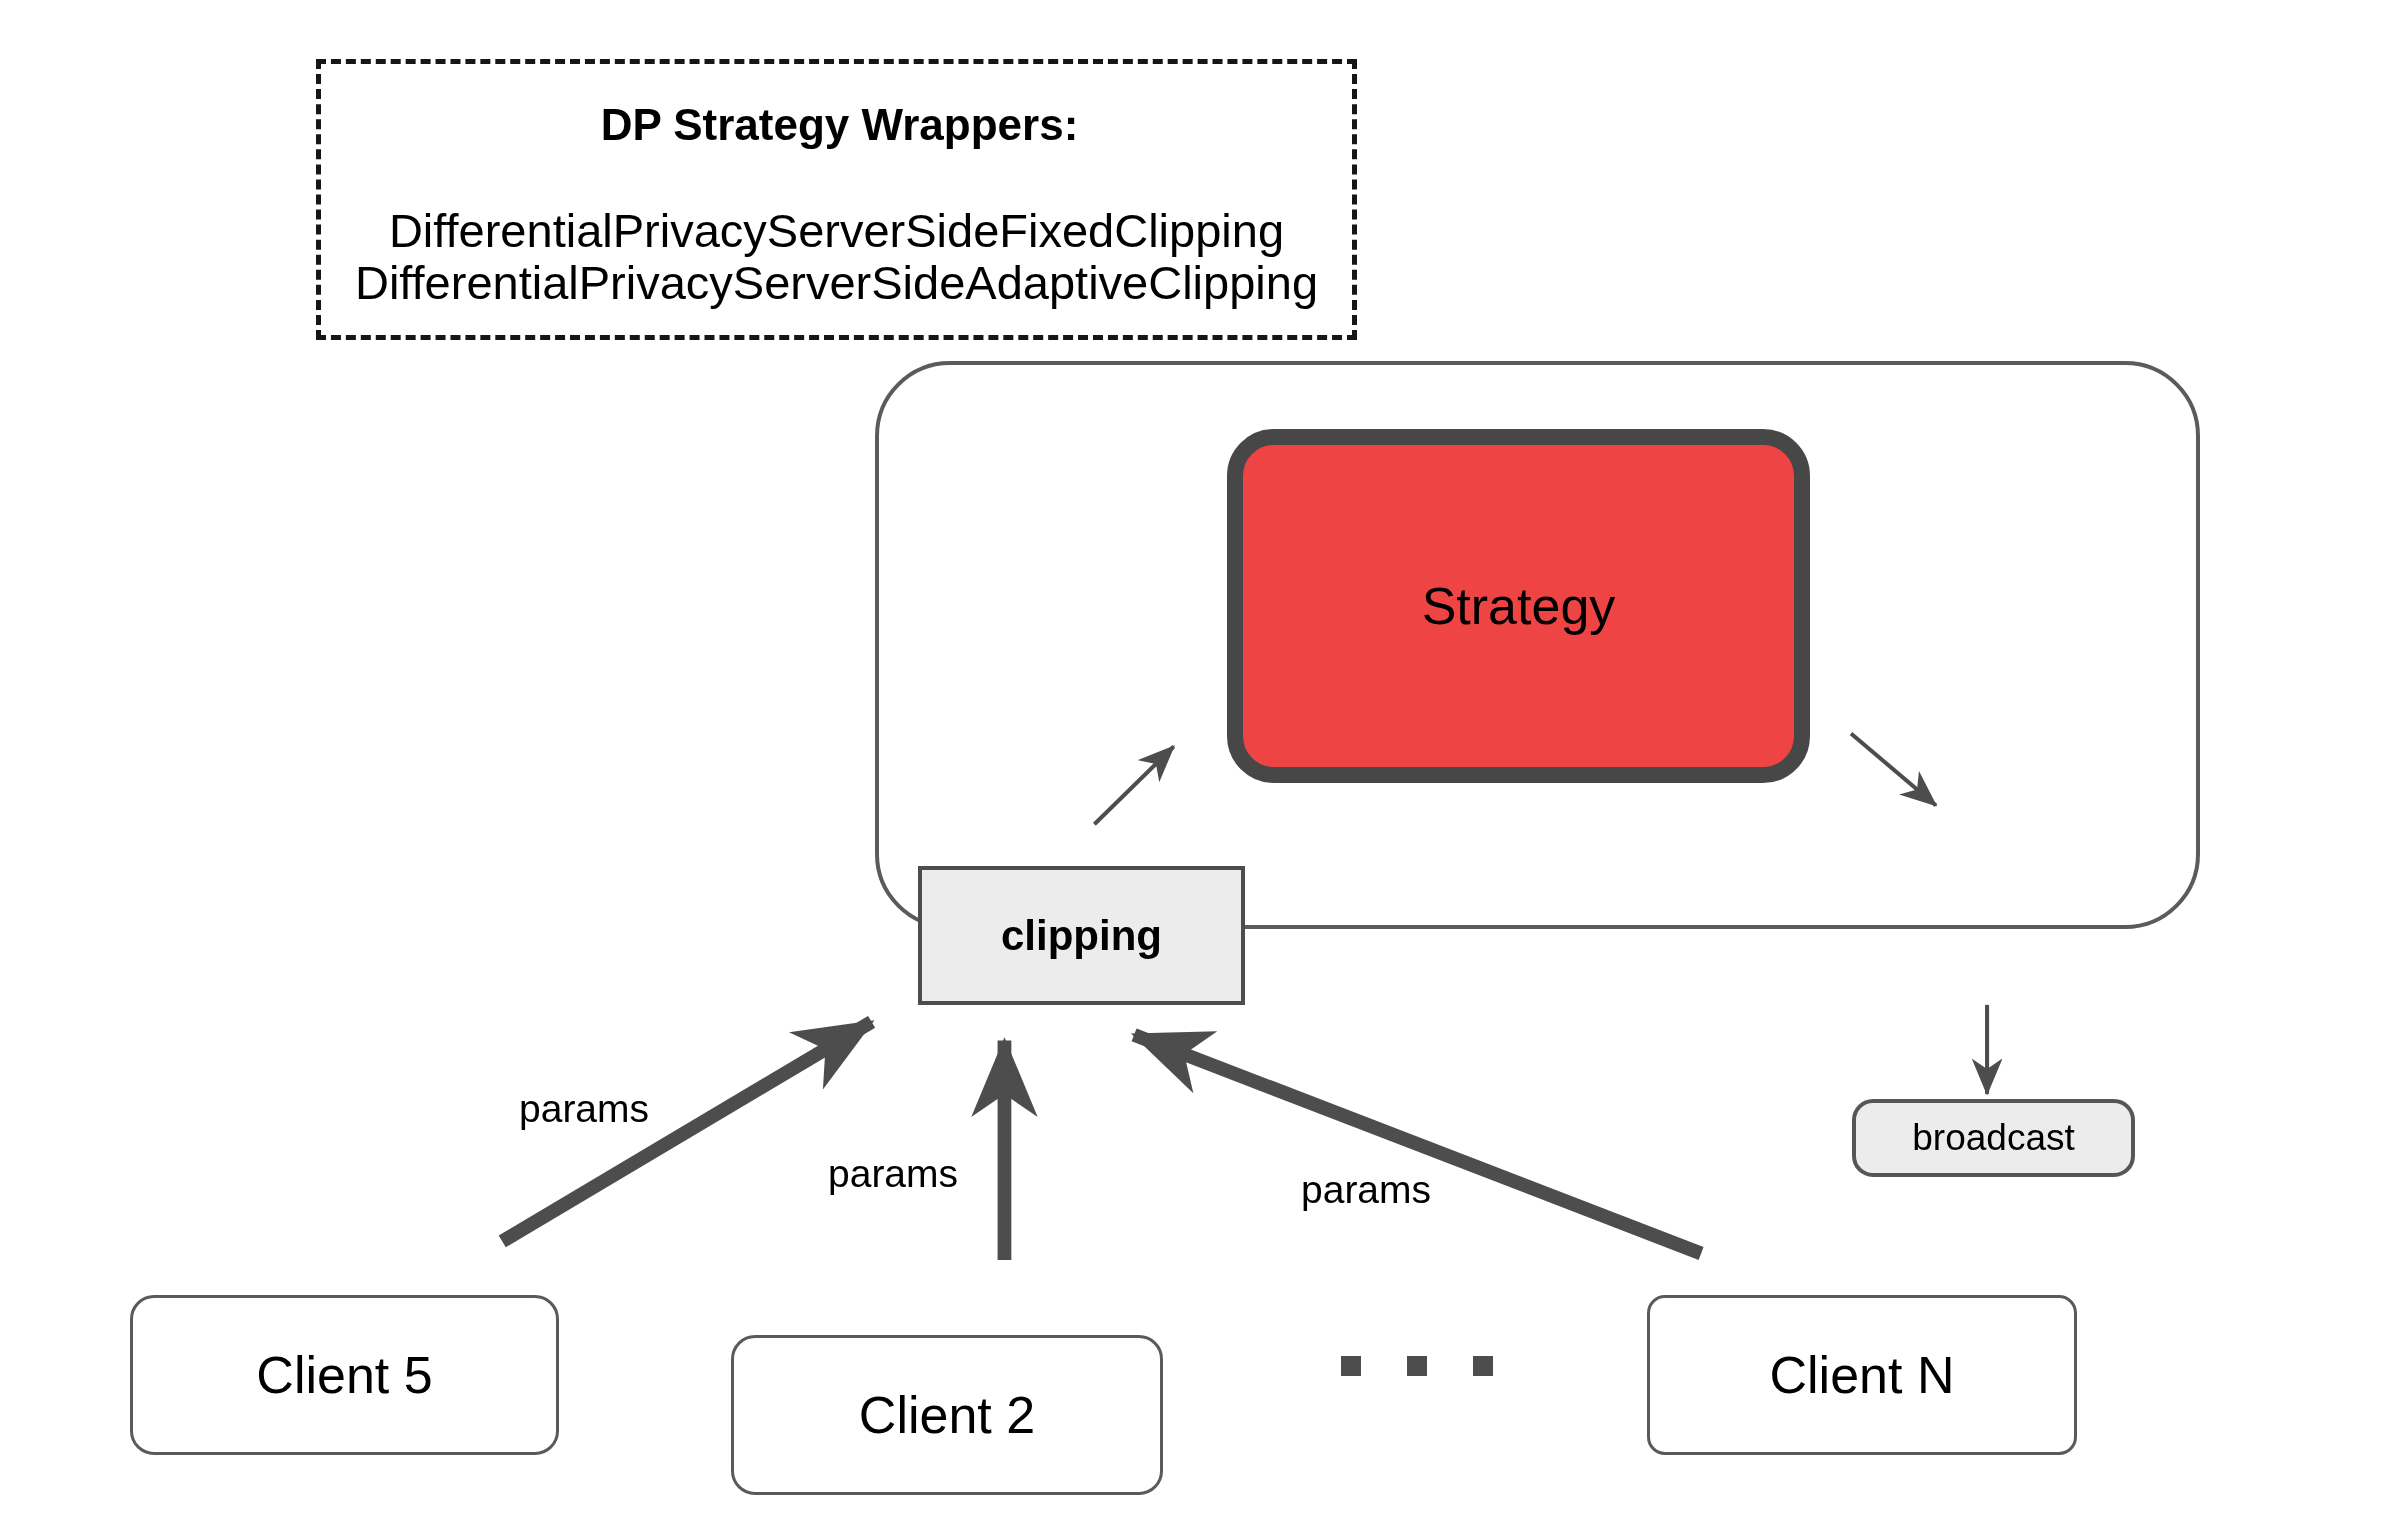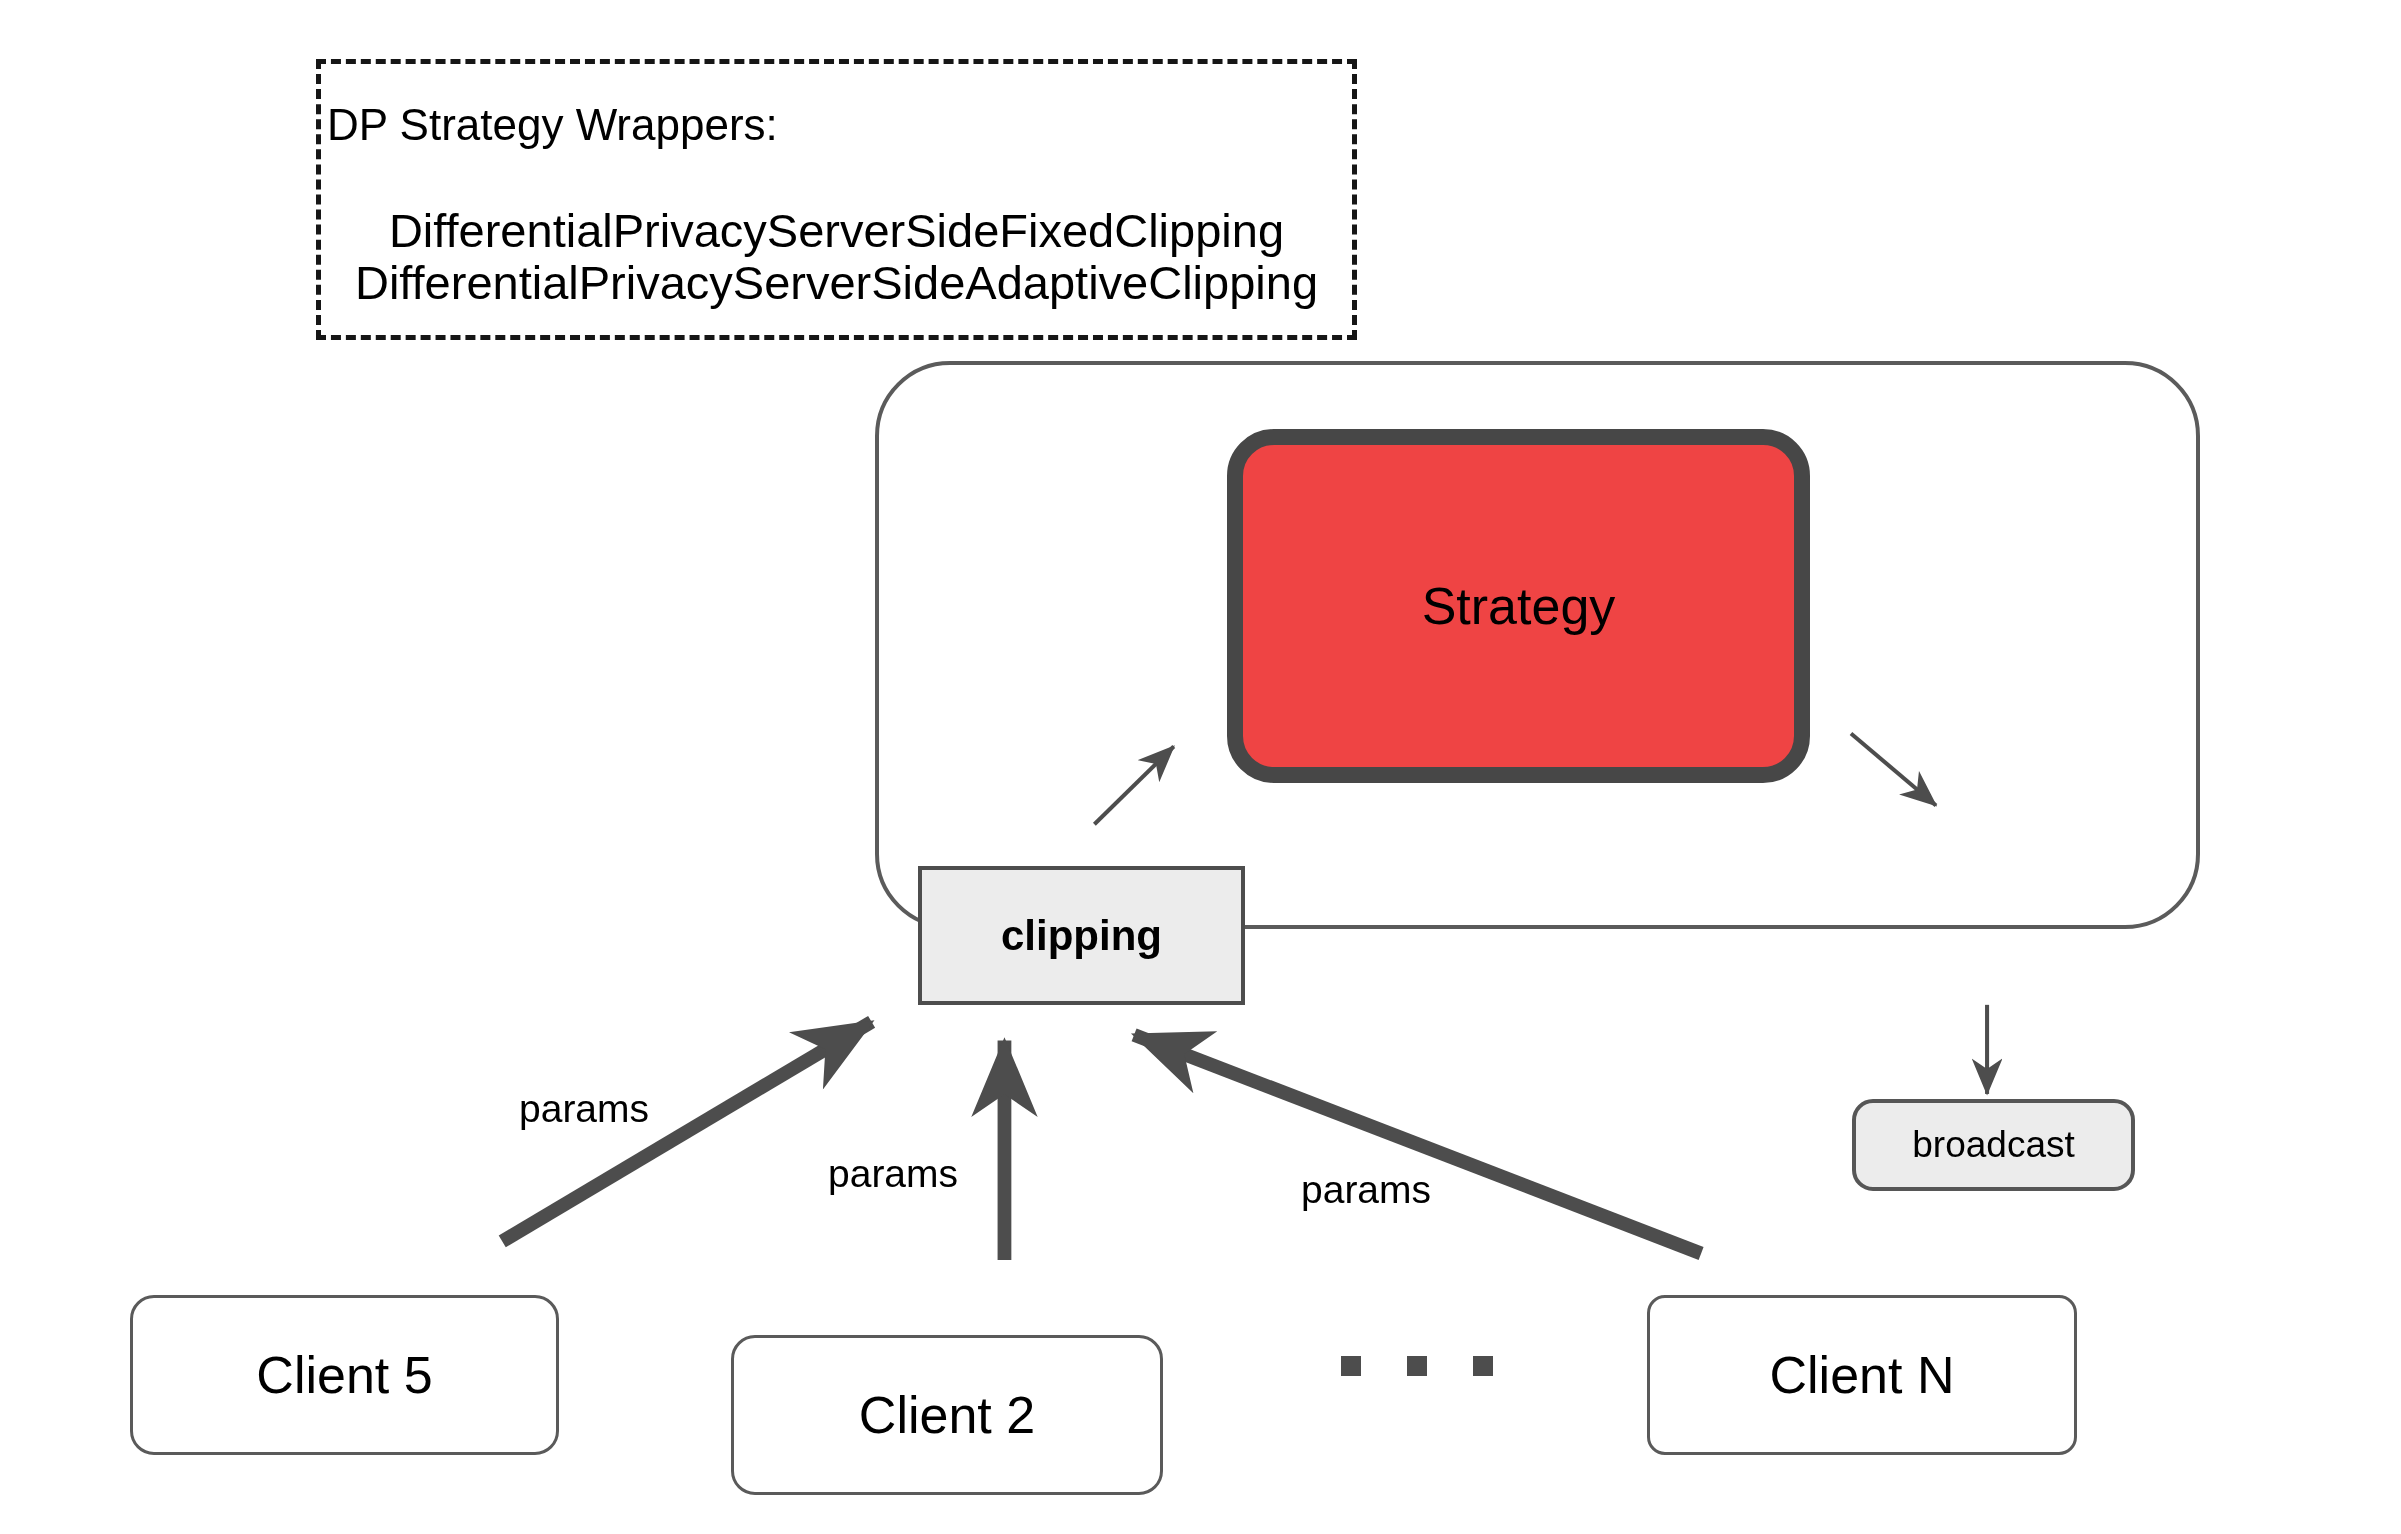--- a/index.html
+++ b/index.html
@@ -15,21 +15,22 @@
   .abs { position: absolute; box-sizing: border-box; }
 
   
   .wrapper-box {
     left: 316px; top: 59px; width: 1041px; height: 281px;
     border: 5.7px dashed #161616;
     background: #ffffff;
   }
   .wrapper-title {
     position: absolute; left: 6px; right: 0; top: 34px;
-    font-size: 44px; font-weight: normal; line-height: 53px;
+    text-align: center;
+    font-size: 44px; font-weight: bold; line-height: 53px;
   }
   .wrapper-classes {
     position: absolute; left: 0; right: 0; top: 141px;
     text-align: center;
     font-size: 47px; line-height: 52px;
   }
 
   
   .server-box {
     left: 875px; top: 361px; width: 1325px; height: 568px;
@@ -51,21 +52,21 @@
   .proc-box {
     background: #ececec;
     border: 4px solid #4d4d4d;
     display: flex; align-items: center; justify-content: center;
     font-size: 42px; font-weight: bold;
   }
   .clipping-box { left: 918px; top: 866px; width: 327px; height: 139px; }
   .noising-box  { left: 1819px; top: 856px; width: 327px; height: 146px; }
 
   .broadcast-box {
-    left: 1852px; top: 1099px; width: 283px; height: 92px;
+    left: 1852px; top: 1099px; width: 283px; height: 78px;
     background: #ececec;
     border: 4px solid #565656;
     border-radius: 21px;
     display: flex; align-items: center; justify-content: center;
     font-size: 37px;
   }
 
   .client-box {
     top: 1295px; height: 160px;
     background: #ffffff;

